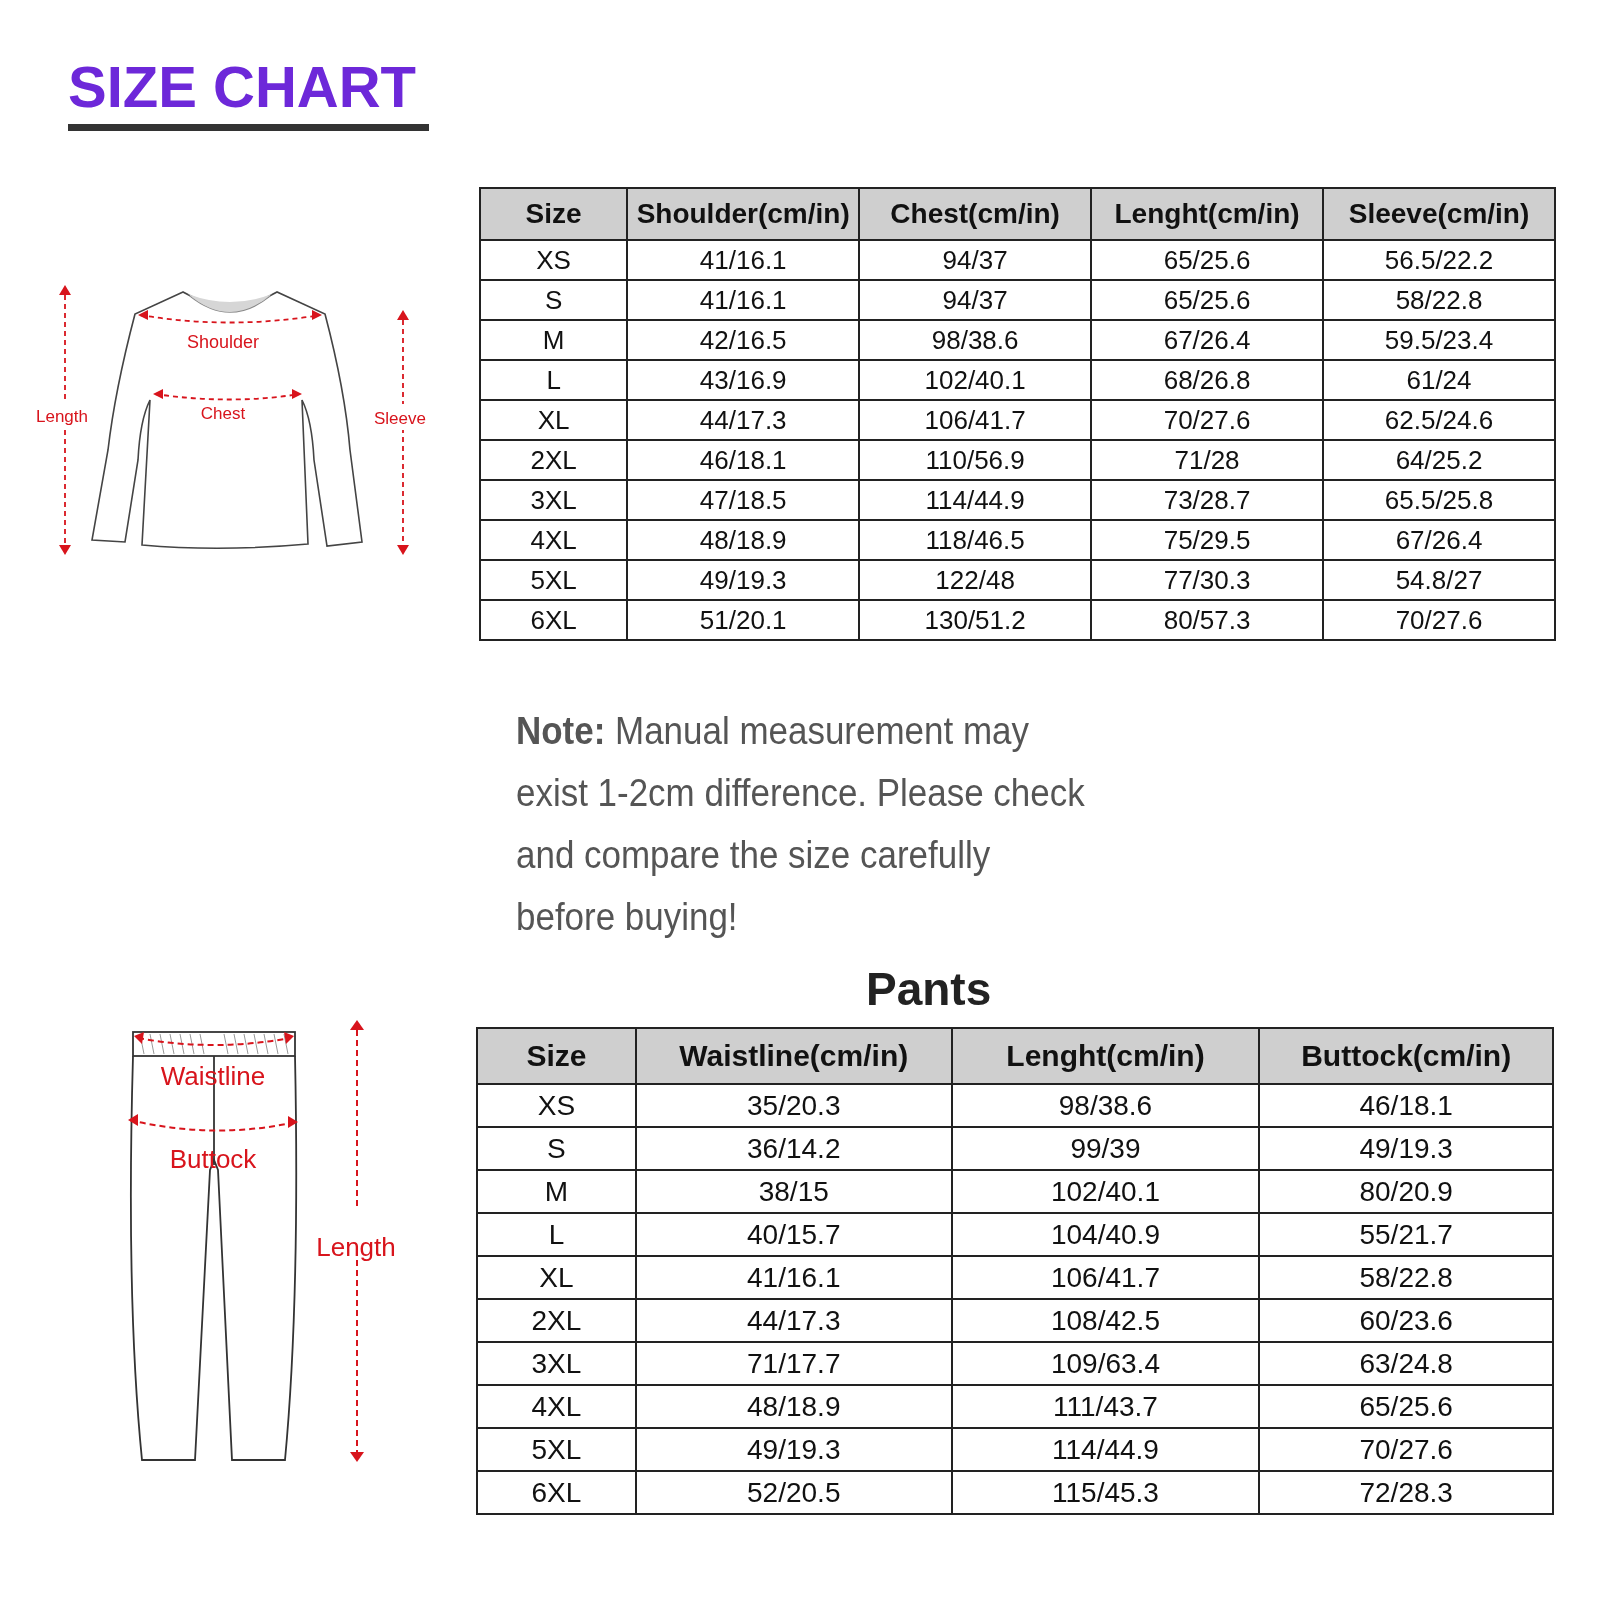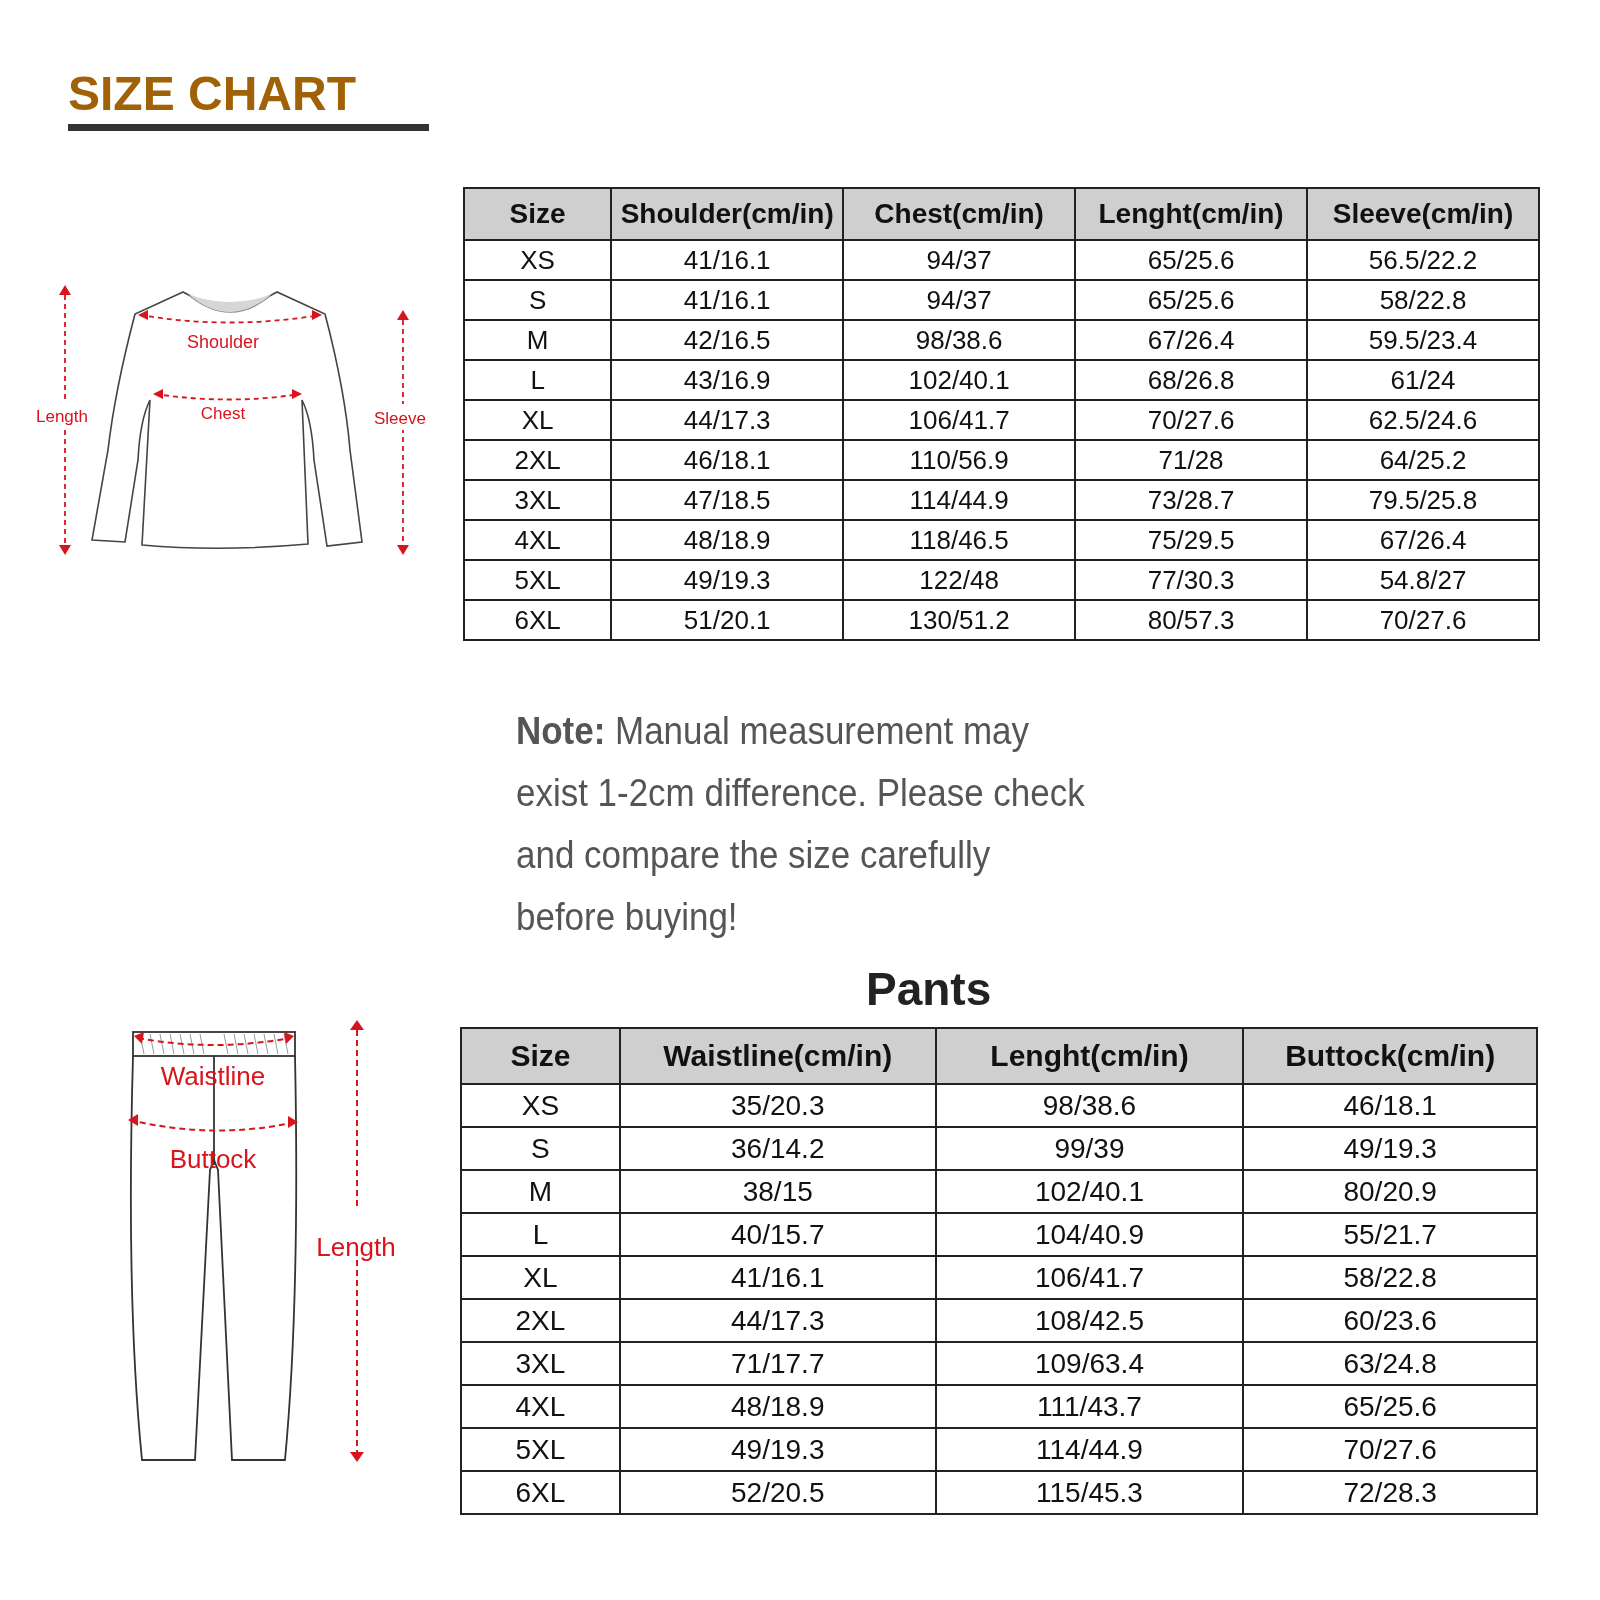--- a/index.html
+++ b/index.html
@@ -1,19 +1,19 @@
 <!DOCTYPE html>
 <html><head>
 <meta charset="utf-8">
 <style>
   html, body { margin:0; padding:0; background:#ffffff; }
   body { width:1600px; height:1600px; position:relative; overflow:hidden; font-family:"Liberation Sans", sans-serif; color:#111; }
-  .title { position:absolute; left:68px; top:58px; font-size:48px; font-weight:bold; color:#a16207; letter-spacing:0px; line-height:1;margin-top:12px; }
+  .title { position:absolute; left:68px; top:58px; font-size:58px; font-weight:bold; color:#6d28d9; letter-spacing:0px; line-height:1; }
   .title-underline { position:absolute; left:68px; top:124px; width:361px; height:7px; background:#333333; }
-  table.size { position:absolute; border-collapse:collapse; font-family:"Liberation Sans", sans-serif; }
+  table.size { position:absolute; border-collapse:collapse; font-family:"Liberation Sans", sans-serif;margin-left:16px; }
   table.size th, table.size td { border:2px solid #222; text-align:center; padding:0; color:#111; }
   table.size th { background:#cfcfcf; font-weight:bold; }
   #top-table { left:463px; top:187px; width:1077px; }
   #top-table th { height:50px; font-size:28px; }
   #top-table td { height:38px; font-size:26px; }
   #bottom-table { left:460px; top:1027px; width:1078px; }
   #bottom-table th { height:54px; font-size:30px; }
   #bottom-table td { height:41px; font-size:28px; }
   .note { position:absolute; left:516px; top:700px; width:620px; font-size:38px; line-height:62px; color:#555; font-family:"Liberation Sans", sans-serif; transform:scaleX(0.92); transform-origin:left top; }
   .note b { color:#555; }
@@ -108,21 +108,21 @@
         <td>46/18.1</td>
         <td>110/56.9</td>
         <td>71/28</td>
         <td>64/25.2</td>
       </tr>
     <tr>
         <td>3XL</td>
         <td>47/18.5</td>
         <td>114/44.9</td>
         <td>73/28.7</td>
-        <td>79.5/25.8</td>
+        <td>65.5/25.8</td>
       </tr>
     <tr>
         <td>4XL</td>
         <td>48/18.9</td>
         <td>118/46.5</td>
         <td>75/29.5</td>
         <td>67/26.4</td>
       </tr>
     <tr>
         <td>5XL</td>

